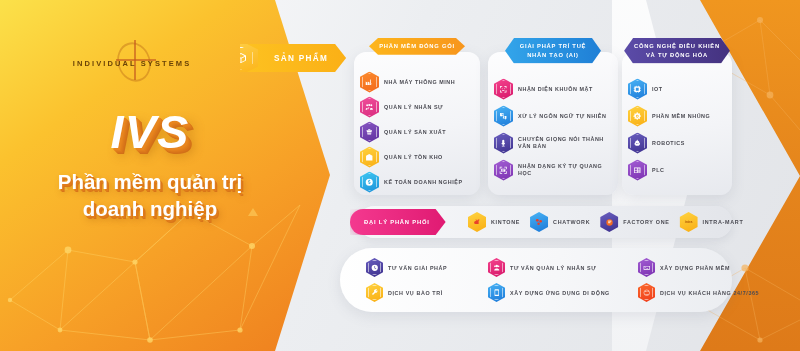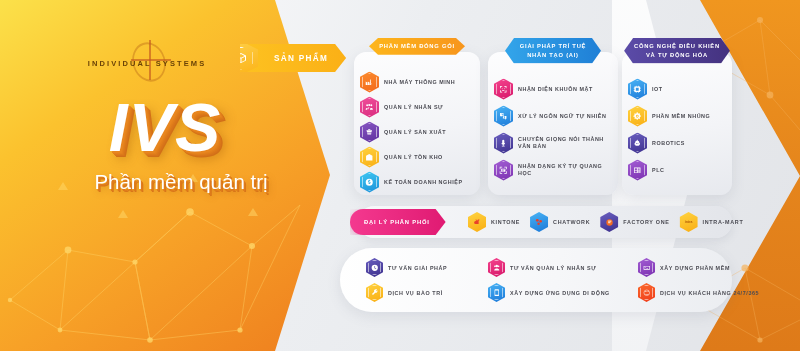--- a/index.html
+++ b/index.html
@@ -34,21 +34,21 @@
   }
   .bg-white-wedge {
     position: absolute; right: 108px; top: 0; width: 80px; height: 351px;
     background: linear-gradient(180deg,#ffffff 0%,#f4f5f7 100%);
     clip-path: polygon(0 0, 34px 0, 80px 176px, 34px 351px, 0 351px);
     opacity: .85;
   }
   .net-svg { position: absolute; inset: 0; pointer-events: none; }
 
   
-  .hero { position: absolute; left: 0; top: 0; width: 300px; height: 351px; margin-left: 15px; }
+  .hero { position: absolute; left: 0; top: 0; width: 300px; height: 351px; }
   .logo-wrap {
     position: absolute; left: 72px; top: 48px; width: 120px; height: 30px;
     display: flex; align-items: center; justify-content: center;
   }
   .logo-swirl {
     position: absolute; left: 42px; top: -6px; width: 40px; height: 40px;
     border: 2px solid rgba(190,110,25,.45); border-radius: 50%;
     transform: rotate(-18deg) scaleX(.82);
   }
   .logo-cross-v {
@@ -58,30 +58,30 @@
   .logo-cross-h {
     position: absolute; left: 44px; top: 11px; width: 40px; height: 1.5px;
     background: rgba(196,90,30,.65);
   }
   .logo-text {
     position: relative; z-index: 3;
     font-size: 7.5px; letter-spacing: 2.1px; font-weight: 700;
     color: #6b4307;
   }
   .ivs {
-    position: absolute; left: 0; top: 88px; width: 300px; text-align: center;
-    font-size: 68px; font-weight: 800; font-style: italic; color: #ffffff;
+    position: absolute; left: 0; top: 104px; width: 300px; text-align: center;
+    font-size: 47px; font-weight: 800; font-style: italic; color: #ffffff;
     letter-spacing: 1px;
     text-shadow:
       2px 2px 0 #e8861f, 3px 3px 0 #e3801c, 4px 4px 0 #dd7a1a,
       5px 5px 0 #d8741a, 6px 6px 0 #d27018, 7px 7px 12px rgba(150,70,0,.45);
   }
   .tagline {
-    position: absolute; left: 16px; top: 168px; width: 300px; text-align: center;
-    font-size: 20.5px; font-weight: 400; color: #ffffff; line-height: 1.32;
+    position: absolute; left: 0; top: 168px; width: 300px; text-align: center;
+    font-size: 20.5px; font-weight: 700; color: #ffffff; line-height: 1.32;
     text-shadow: 1.5px 1.5px 0 #e07c1b, 2.5px 2.5px 0 #d9761a, 3px 4px 7px rgba(150,70,0,.38);
   }
 
   
   .badge {
     position: absolute; display: flex; align-items: center; height: 28px;
     padding: 0 18px 0 34px;
     font-size: 8.2px; font-weight: 700; letter-spacing: 1.3px; color: #fff;
     clip-path: polygon(0 0, calc(100% - 11px) 0, 100% 50%, calc(100% - 11px) 100%, 0 100%);
   }
@@ -265,20 +265,21 @@
   <div class="hero">
     <div class="logo-wrap">
       <div class="logo-swirl"></div>
       <div class="logo-cross-v"></div>
       <div class="logo-cross-h"></div>
       <div class="logo-text">INDIVIDUAL SYSTEMS</div>
     </div>
     <div class="ivs">IVS</div>
     <div class="tagline">
       <div>Phần mềm quản trị</div>
+      <div>doanh nghiệp</div>
     </div>
   </div>
 
   <div class="badge badge-sanpham">
     <span class="badge-hex">
       <span class="badge-hex-inner">
         <svg viewBox="0 0 24 24">
             <path d="M12 2 2 7v10l10 5 10-5V7L12 2zm0 2.2 7.3 3.6L12 11.4 4.7 7.8 12 4.2zM4 9.5l7 3.5v7.1l-7-3.5V9.5zm9 10.6V13l7-3.5v7.1l-7 3.5z"></path>
           </svg>
       </span>

